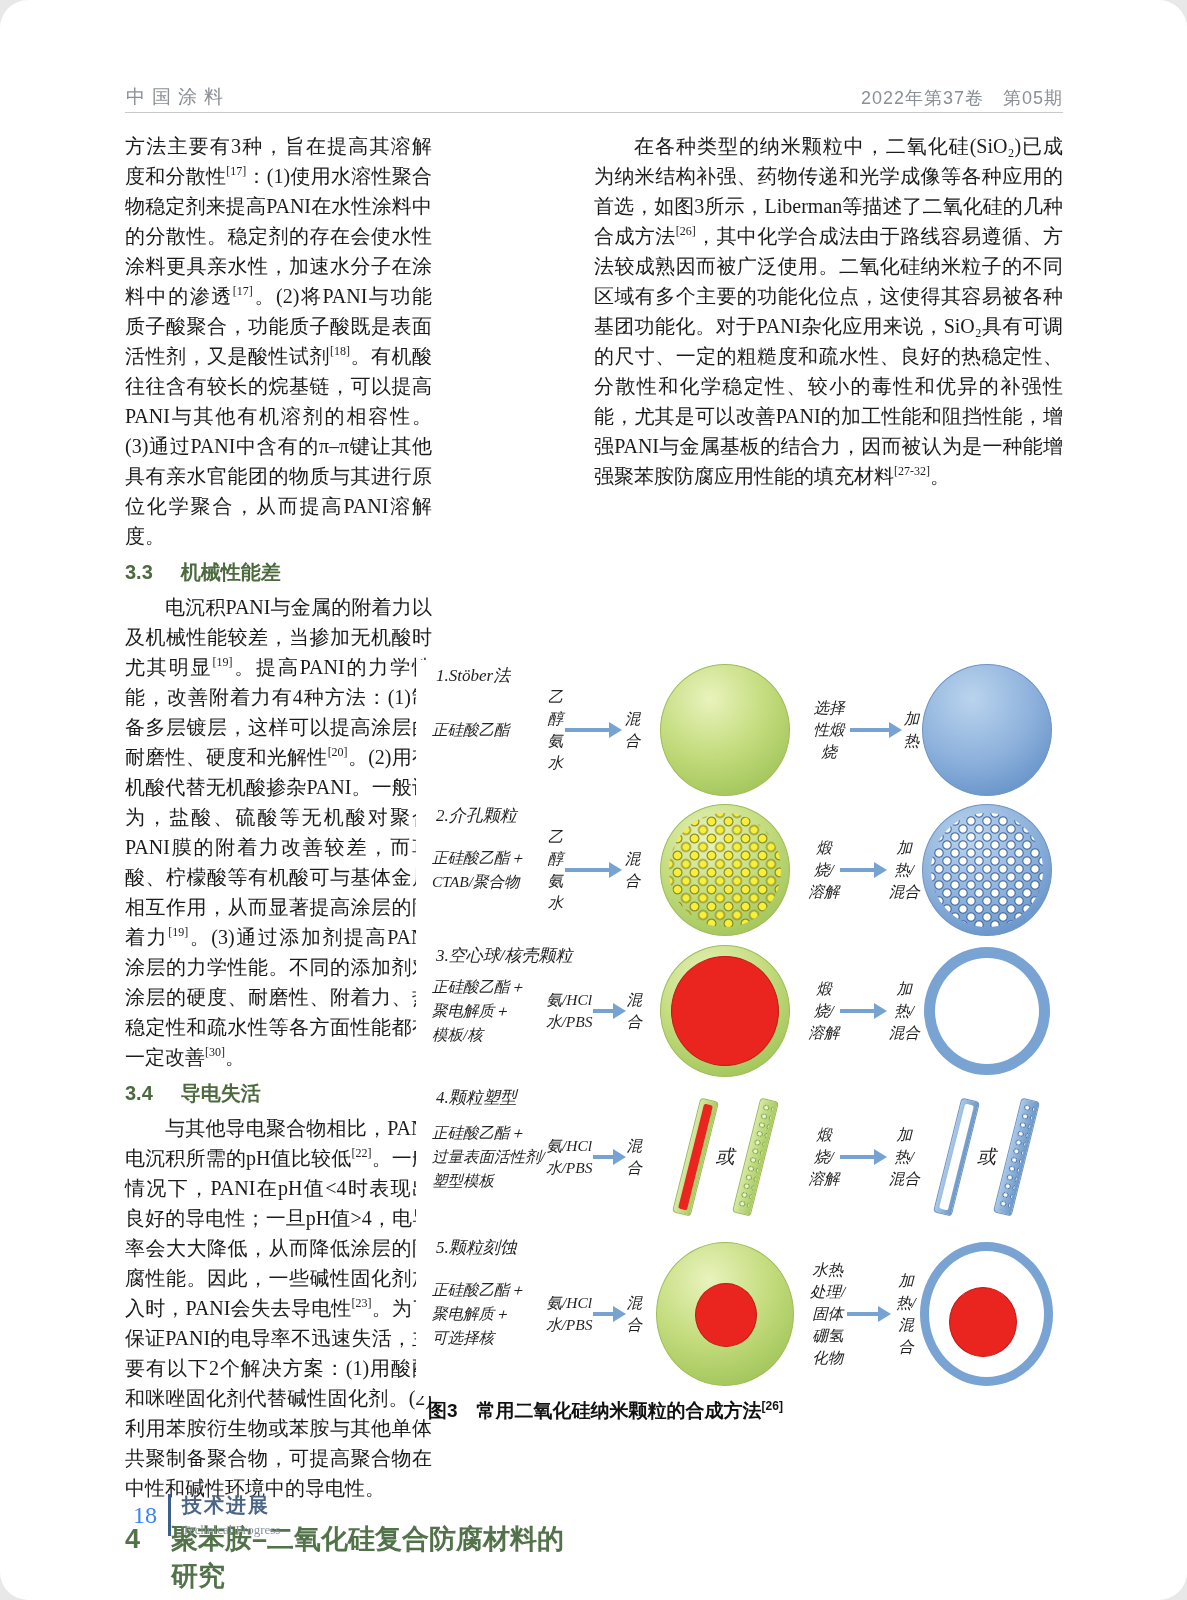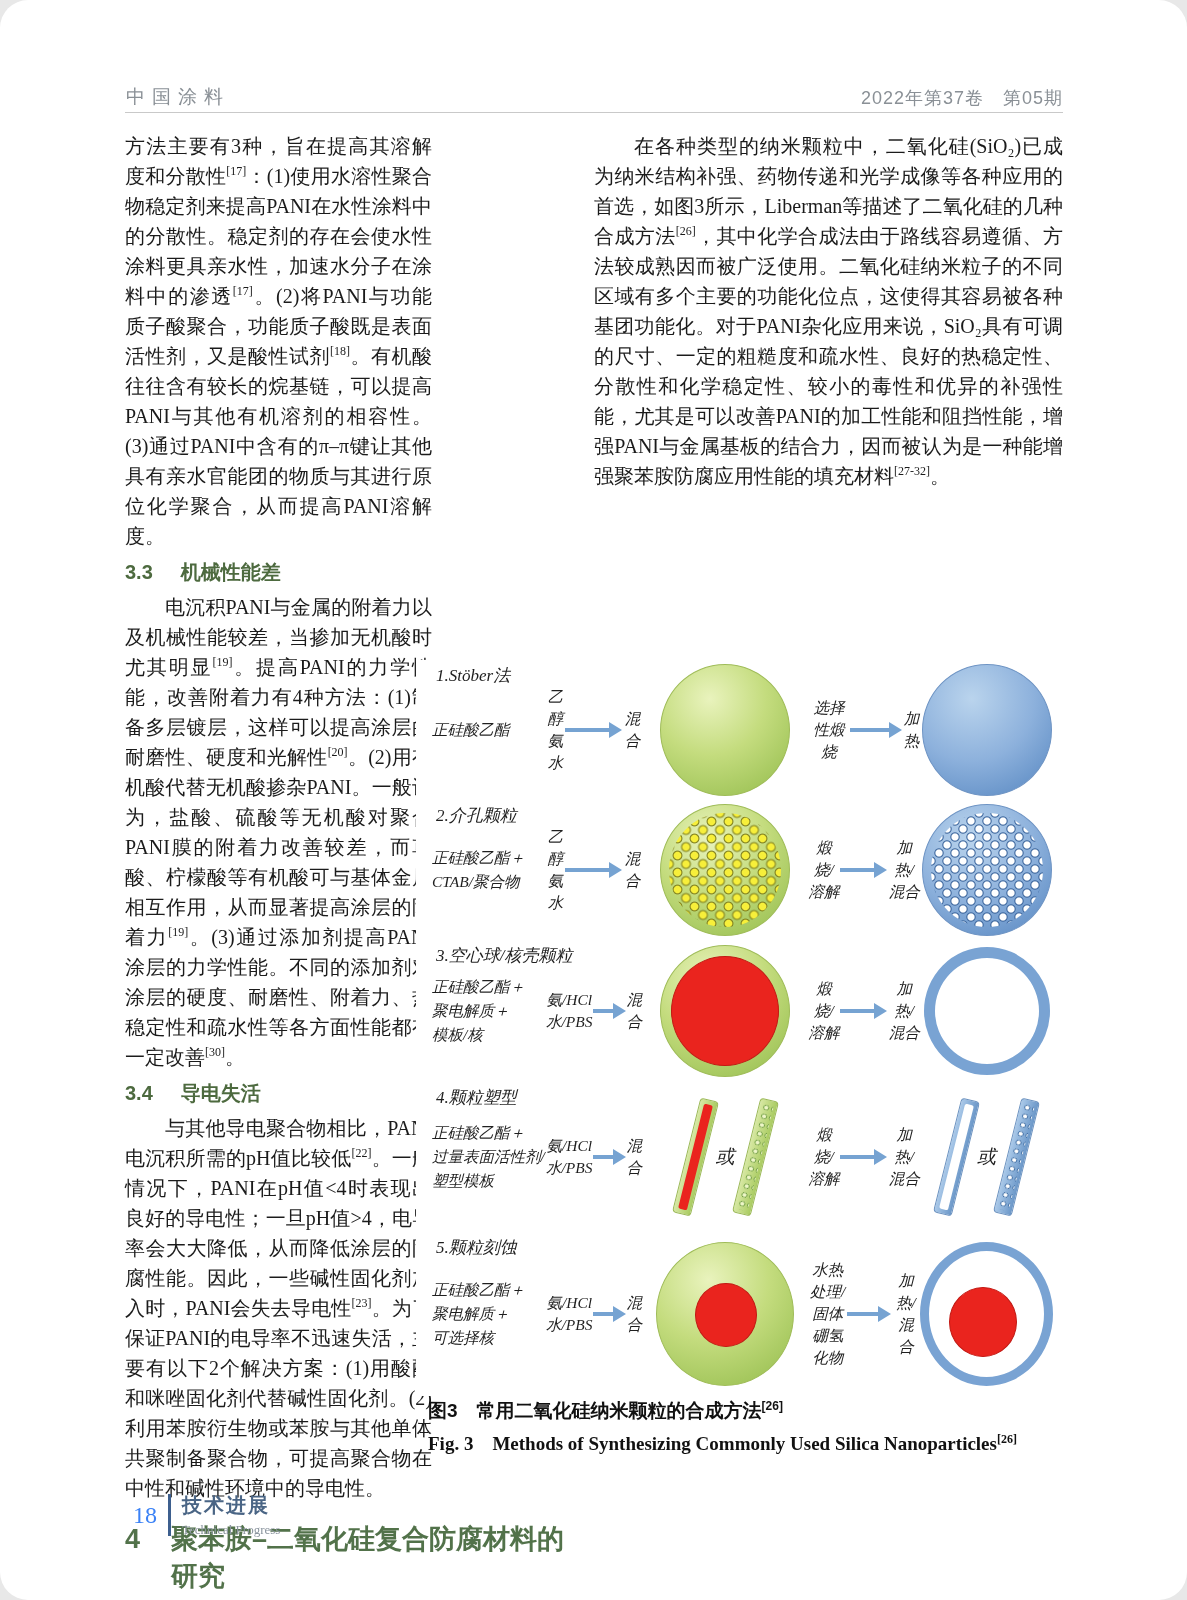--- a/index.html
+++ b/index.html
@@ -270,21 +270,20 @@
         <div class="ring-blue etched">
           <div class="red-core"></div>
         </div>
       </div>
     </div>
 
   </div>
 
   <div class="fig-caption">
     <div class="cap-zh">图3　常用二氧化硅纳米颗粒的合成方法<sup>[26]</sup></div>
-    <div class="cap-en">Fig. 3　Methods of Synthesizing Commonly Used Silica Nanoparticles<sup>[26]</sup></div>
   </div>
 
   <div class="footer">
     <div class="f-num">18</div>
     <div class="f-bar"></div>
     <div>
       <div class="f-zh">技术进展</div>
       <div class="f-en">Technical Progress</div>
     </div>
   </div>

